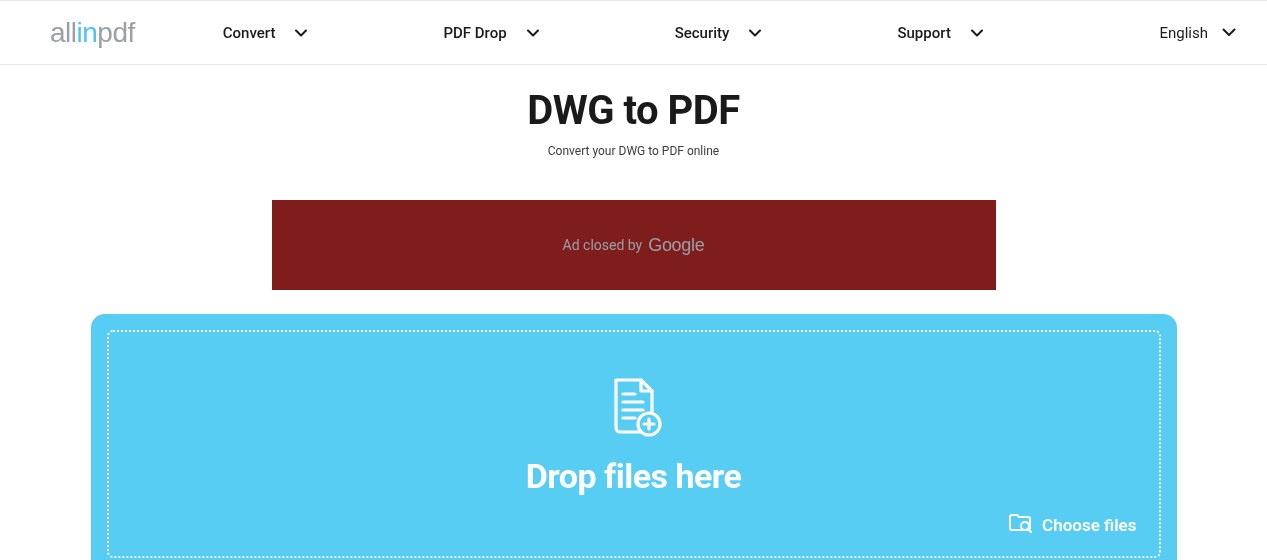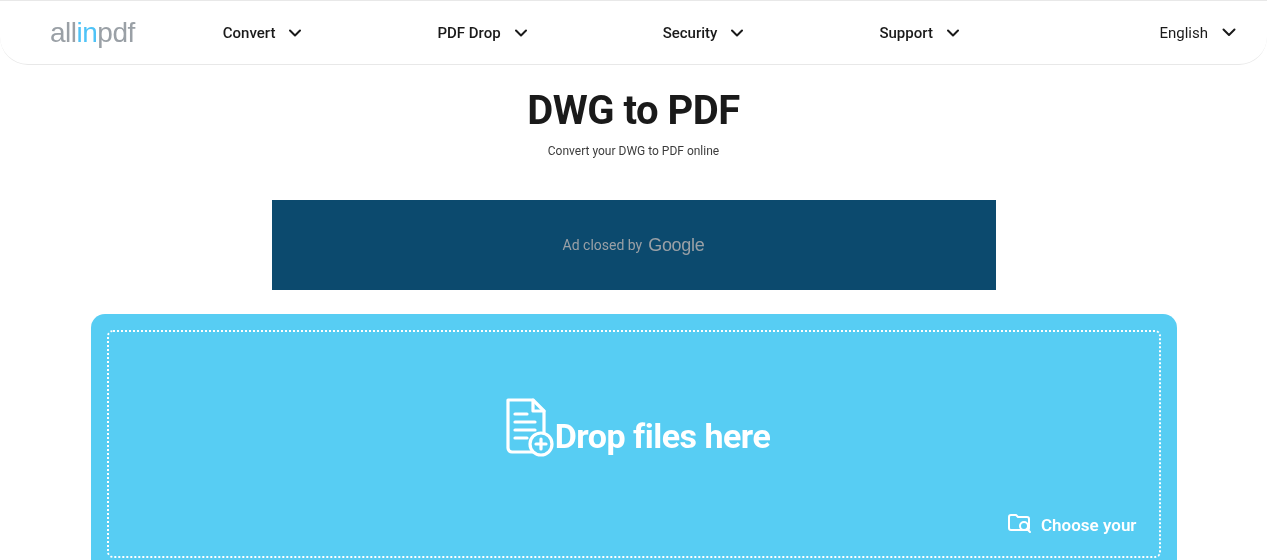--- a/index.html
+++ b/index.html
@@ -16,41 +16,40 @@
     .top-rule {
       border-top: 1px solid #e8e8e8;
     }
     .header {
       display: flex;
       align-items: center;
       height: 64px;
       padding: 0 40px 0 50px;
       border-bottom: 1px solid #e8e8e8;
       position: relative;
-      border-radius: 28px;
     }
     .logo {
       font-size: 28px;
       font-weight: 400;
       letter-spacing: -0.5px;
       color: #9aa0a6;
       font-family: Arial, sans-serif;
     }
     .logo .accent {
       color: #4fc3f7;
     }
     .nav {
       display: flex;
       gap: 0;
       margin-left: 70px;
     }
     .nav-item {
       display: flex;
       align-items: center;
-      gap: 14px;
+      gap: 20px;
       font-size: 15px;
       font-weight: 500;
       color: #1a1a1a;
       cursor: pointer;
       padding: 0 18px;
       margin-right: 100px;
     }
     .nav-item:last-child {
       margin-right: 0;
     }
@@ -81,21 +80,21 @@
       letter-spacing: -0.5px;
     }
     .subtitle {
       font-size: 12px;
       color: #3c3c3c;
       margin-top: 10px;
     }
     .ad-box {
       width: 724px;
       height: 90px;
-      background: #0c4a6e;
+      background: #7f1d1d;
       margin: 42px auto 0;
       display: flex;
       align-items: center;
       justify-content: center;
       gap: 6px;
       color: #9aa0a6;
       font-size: 14px;
     }
     .google-logo {
       font-family: Arial, sans-serif;
@@ -111,21 +110,21 @@
       background: #57cdf3;
       border-radius: 14px;
       padding: 16px;
       position: relative;
     }
     .dropzone-inner {
       border: 2px dotted #ffffff;
       border-radius: 6px;
       min-height: 228px;
       display: flex;
-      flex-direction: row;
+      flex-direction: column;
       align-items: center;
       justify-content: center;
       position: relative;
       padding: 24px 0 40px;
     }
     .drop-icon {
       margin-bottom: 14px;
     }
     .drop-text {
       color: #ffffff;
@@ -232,17 +231,17 @@
       <div class="choose-file">
         <span>
           <svg width="26" height="22" viewBox="0 0 26 22">
             <g fill="none" stroke="#ffffff" stroke-width="2" stroke-linejoin="round" stroke-linecap="round">
               <path d="M2 5 a2 2 0 0 1 2-2 h5 l2 2 h9 a2 2 0 0 1 2 2 v9 a2 2 0 0 1 -2 2 H4 a2 2 0 0 1 -2-2 Z"></path>
               <circle cx="17" cy="14" r="4"></circle>
               <line x1="20" y1="17" x2="23" y2="20"></line>
             </g>
           </svg>
         </span>
-        <span>Choose your</span>
+        <span>Choose files</span>
       </div>
     </div>
   </div>
 </main>
 
 </body></html>

